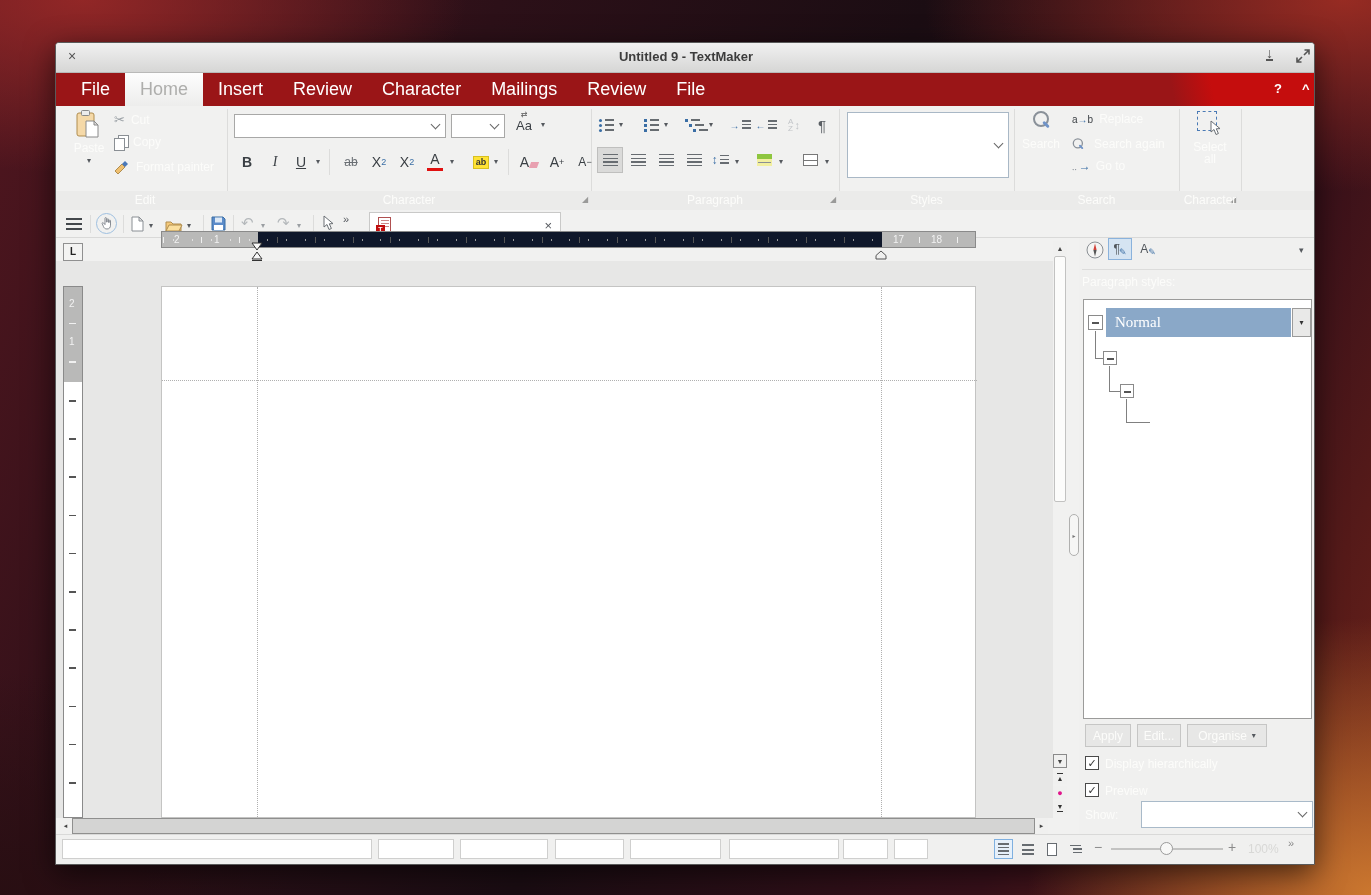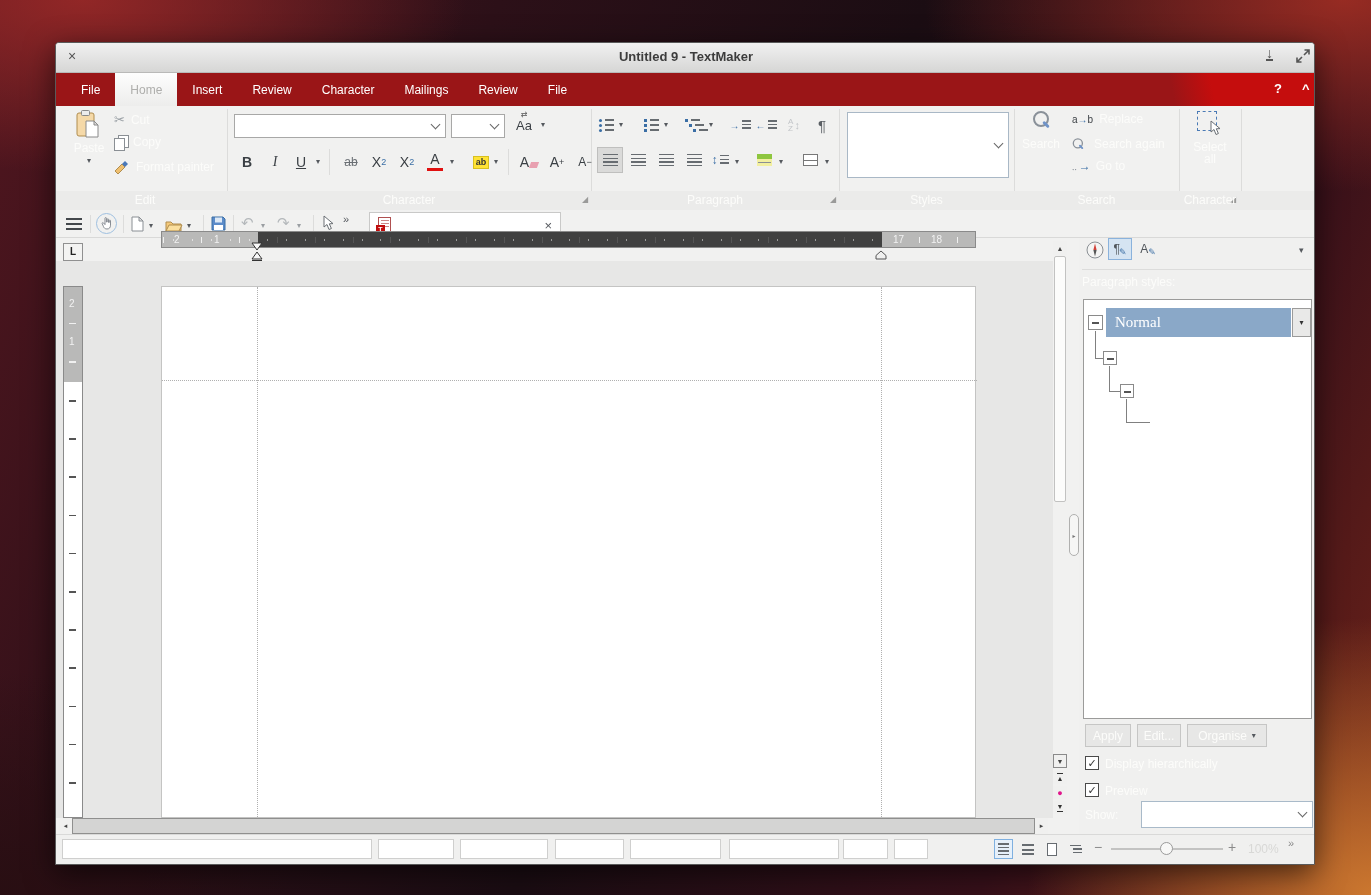--- a/index.html
+++ b/index.html
@@ -11,21 +11,21 @@
  radial-gradient(ellipse 420px 320px at 0% 100%,rgba(40,14,18,.95),transparent 70%),
  linear-gradient(115deg,#51161f 0%,#2c1018 28%,#1b0d13 52%,#37101a 78%,#702318 100%)}
 .abs{position:absolute}
 #window{position:absolute;left:55px;top:42px;width:1260px;height:823px;background:#f1f1f0;border:1px solid #5a5a5a;border-radius:4px 4px 0 0;box-shadow:0 8px 30px rgba(0,0,0,.6);overflow:hidden}
 
 .titlebar{position:absolute;left:0;top:0;width:1260px;height:30px;background:linear-gradient(#f1f1f1,#d6d6d5);border-bottom:1px solid #b9b9b8}
 .title{position:absolute;left:0;right:0;top:6px;text-align:center;font-size:13px;font-weight:700;color:#3c3c3c}
 .tbico{position:absolute;top:5px;color:#555;font-size:14px;cursor:default}
 
 .menubar{position:absolute;left:0;top:30px;width:1260px;height:33px;background:linear-gradient(78deg,#9a1517 0,#9a1517 1095px,#c50d0d 1135px,#c50d0d 100%);display:flex;align-items:stretch;padding-left:10px}
-.mtab{color:#fff;font-size:12px;padding:0 15px;display:flex;align-items:center}
+.mtab{color:#fff;font-size:18px;padding:0 15px;display:flex;align-items:center}
 .mtab.active{background:linear-gradient(#fdfdfd,#ededec);color:#aeaeac}
 .mico{position:absolute;top:8px;color:#fff;font-size:13px;font-weight:700}
 
 .ribbon{position:absolute;left:0;top:63px;width:1260px;height:104px;background:#f1f1f0;border-bottom:1px solid #d0d0cf}
 .gstrip{position:absolute;left:0;top:148px;width:1260px;height:19px;background:#ebebea}
 .g{position:absolute;top:150px;height:15px;text-align:center;font-size:12px;color:#fcfcfa}
 .rsep{position:absolute;top:66px;height:82px;width:1px;background:#dcdcdb}
 .lbl{color:#fcfcfa;font-size:12px;white-space:nowrap}
 .row{position:absolute;display:flex;align-items:center;gap:6px}
 .dd{font-size:8px;color:#55595e;line-height:1}
@@ -368,21 +368,21 @@
     <span style="position:relative;width:13px;height:16px;border:1px solid #b05050;background:#fff">
       <span style="position:absolute;left:2px;top:2px;width:8px;height:8px;background:repeating-linear-gradient(to bottom,#c88 0 1px,transparent 1px 3px)"></span>
       <span style="position:absolute;left:-3px;bottom:-2px;width:9px;height:9px;background:#c00d0d;color:#fff;font-size:7px;font-weight:700;text-align:center;line-height:9px">T</span>
     </span>
     <span style="flex:1"></span>
     <span style="font-size:13px;color:#55595e">×</span>
   </div>
 
   <div class="abs" style="left:0;top:195px;width:997px;height:25px;background:#f1f1f0"></div>
   <div class="abs" style="left:7px;top:200px;width:20px;height:18px;border:1px solid #909090;background:#f3f3f2;text-align:center;font-weight:700;font-size:10px;color:#222;line-height:16px">L</div>
-  <div class="abs" style="left:105px;top:188px;width:815px;height:17px;background:#404040;border:1px solid #8a8a8a">
+  <div class="abs" style="left:105px;top:188px;width:815px;height:17px;background:#0f172a;border:1px solid #8a8a8a">
     <div class="abs" style="left:0;top:0;width:96px;height:15px;background:#b9b9b8">
       <span class="abs" style="left:12px;top:2px;color:#f2f2f2;font-size:10px">2</span>
       <span class="abs" style="left:52px;top:2px;color:#f2f2f2;font-size:10px">1</span>
       <span class="abs" style="left:1px;top:5px;width:94px;height:6px;background:repeating-linear-gradient(to right,#f0f0f0 0 1px,transparent 1px 37.8px)"></span>
       <span class="abs" style="left:11px;top:7px;width:84px;height:2px;background:repeating-linear-gradient(to right,#e0e0e0 0 1px,transparent 1px 18.9px)"></span>
     </div>
     <div class="abs" style="left:115px;top:5px;width:606px;height:6px;background:repeating-linear-gradient(to right,#555 0 1px,transparent 1px 37.8px)"></div>
     <div class="abs" style="left:105px;top:7px;width:614px;height:2px;background:repeating-linear-gradient(to right,#999 0 1px,transparent 1px 18.9px)"></div>
     <div class="abs" style="left:720px;top:0;width:93px;height:15px;background:#b9b9b8">
       <span class="abs" style="left:11px;top:2px;color:#f2f2f2;font-size:10px">17</span>

